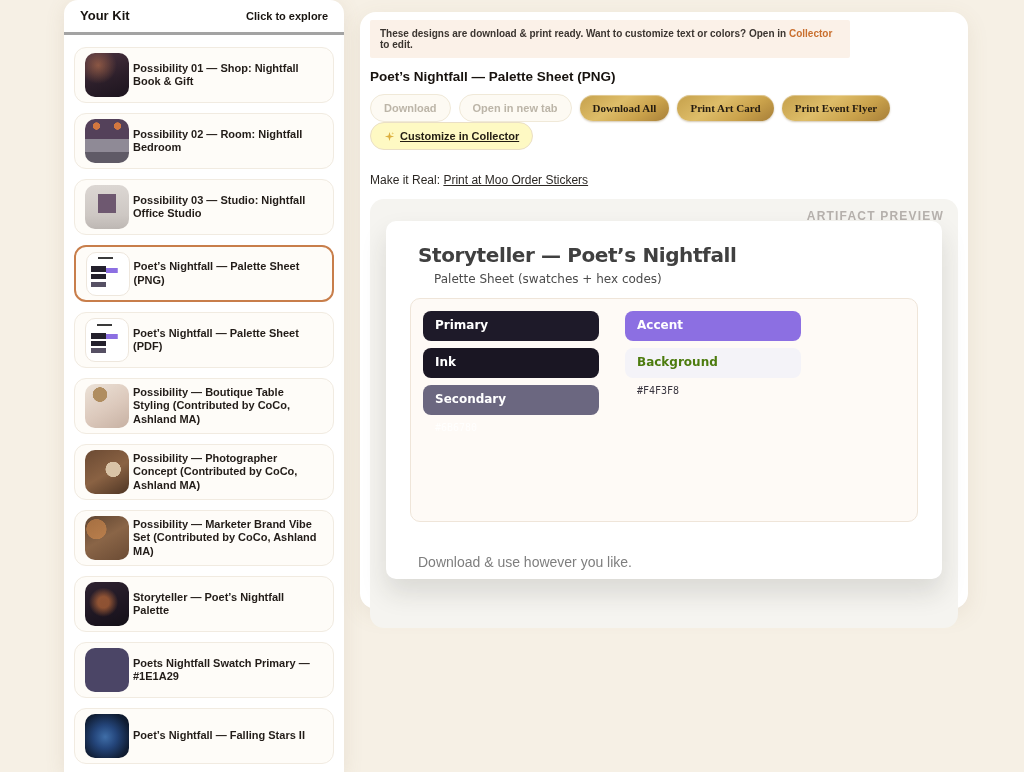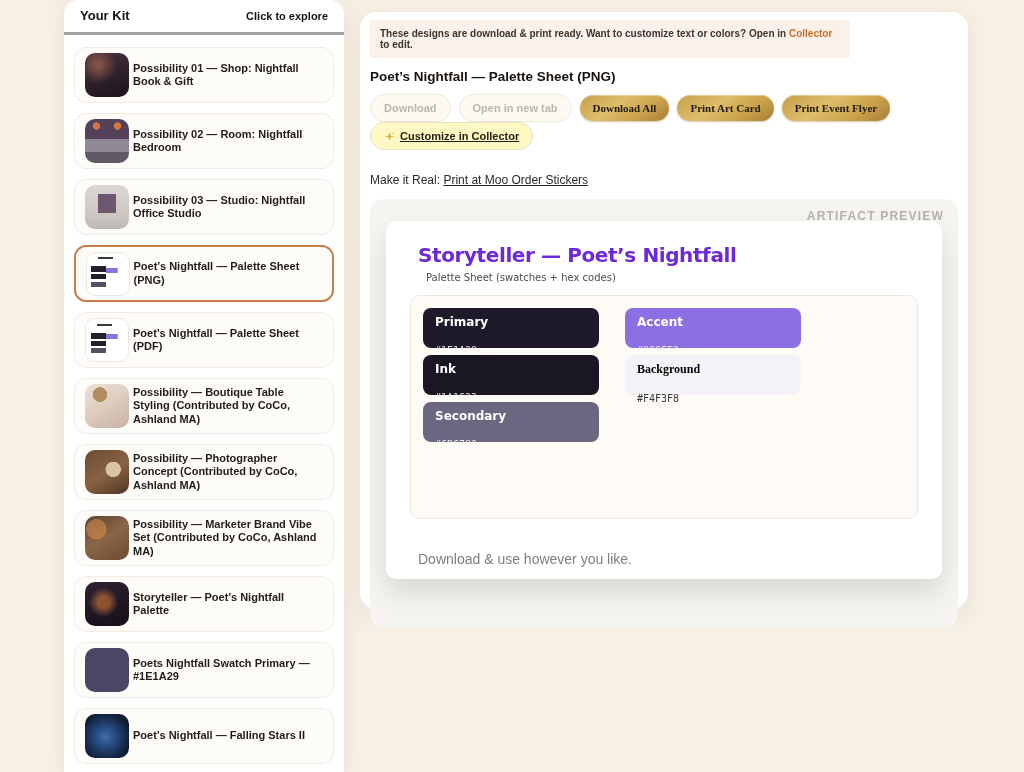--- a/index.html
+++ b/index.html
@@ -113,38 +113,38 @@
     font-size:12px; font-weight:700; letter-spacing:1.2px; color:#b6b1ad;
   }
   .sheet-card {
     position:absolute; left:16px; right:16px; top:22px; height:358px;
     background:#ffffff; border-radius:10px;
     box-shadow:0 14px 26px rgba(40,35,30,.13);
     padding:22px 24px;
   }
   .sheet-title {
     font-family:"DejaVu Sans", sans-serif; font-size:20px; font-weight:700;
-    color:#6d28d9; letter-spacing:-0.4px; margin-left:8px;
+    color:#404040; letter-spacing:-0.4px; margin-left:8px;
   }
   .sheet-sub {
-    font-family:"DejaVu Sans", sans-serif; font-size:10px; color:#4b4b4b;
-    margin:5px 0 0 16px;
+    font-family:"DejaVu Sans", sans-serif; font-size:12px; color:#4b4b4b;
+    margin:5px 0 0 24px;
   }
   .swatch-panel {
     margin-top:12px; border:1px solid #efe5d9; background:#fefaf6;
     border-radius:10px; padding:12px; height:224px;
     display:flex; gap:26px; align-items:flex-start;
   }
   .sw-col { display:flex; flex-direction:column; gap:7px; width:176px; }
-  .swatch { border-radius:8px; padding:7px 12px; height:40px; }
+  .swatch { border-radius:8px; padding:7px 12px; height:30px; }
   .sw-name { font-size:12px; font-weight:700; font-family:"DejaVu Sans", sans-serif; }
   .sw-hex  { font-size:10px; font-family:"DejaVu Sans Mono", monospace; margin-top:16px; }
   .swatch.light-text .sw-name { color:#ffffff; }
   .swatch.light-text .sw-hex  { color:rgba(255,255,255,.85); }
-  .swatch.dark-text .sw-name  { color:#000000;font-family:Liberation Serif, serif; }
+  .swatch.dark-text .sw-name  { color:#4d7c0f; }
   .swatch.dark-text .sw-hex   { color:#3a3640; }
   .sheet-footer {
     margin:32px 0 0 8px; font-family:Liberation Sans, sans-serif;
     font-size:14px; color:#7e7e7e;
   }
 </style>
 </head>
 <body>
 
 <div class="sidebar">

